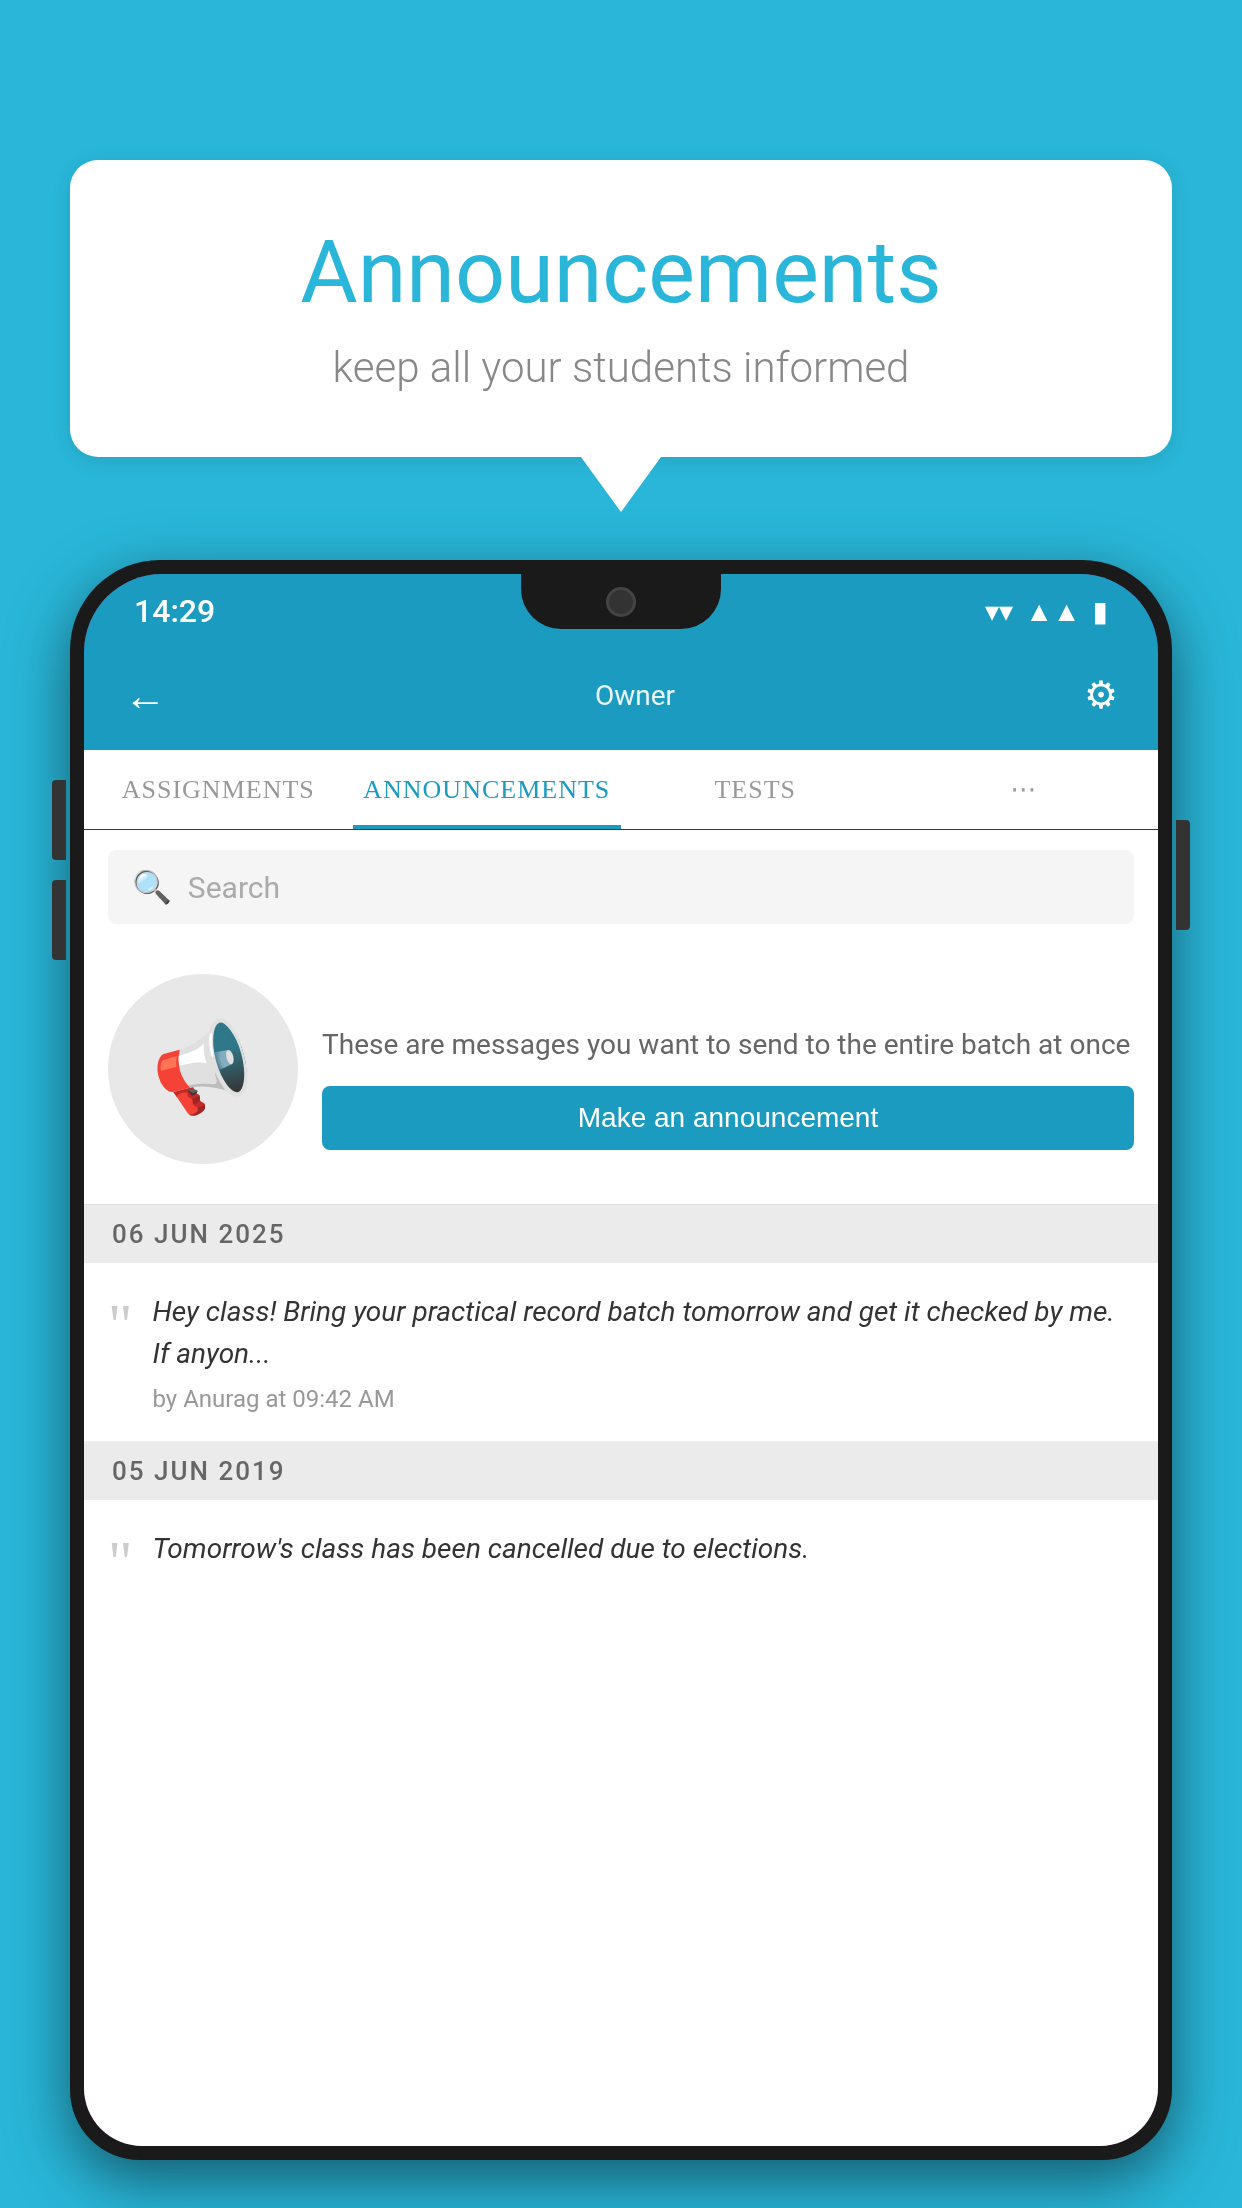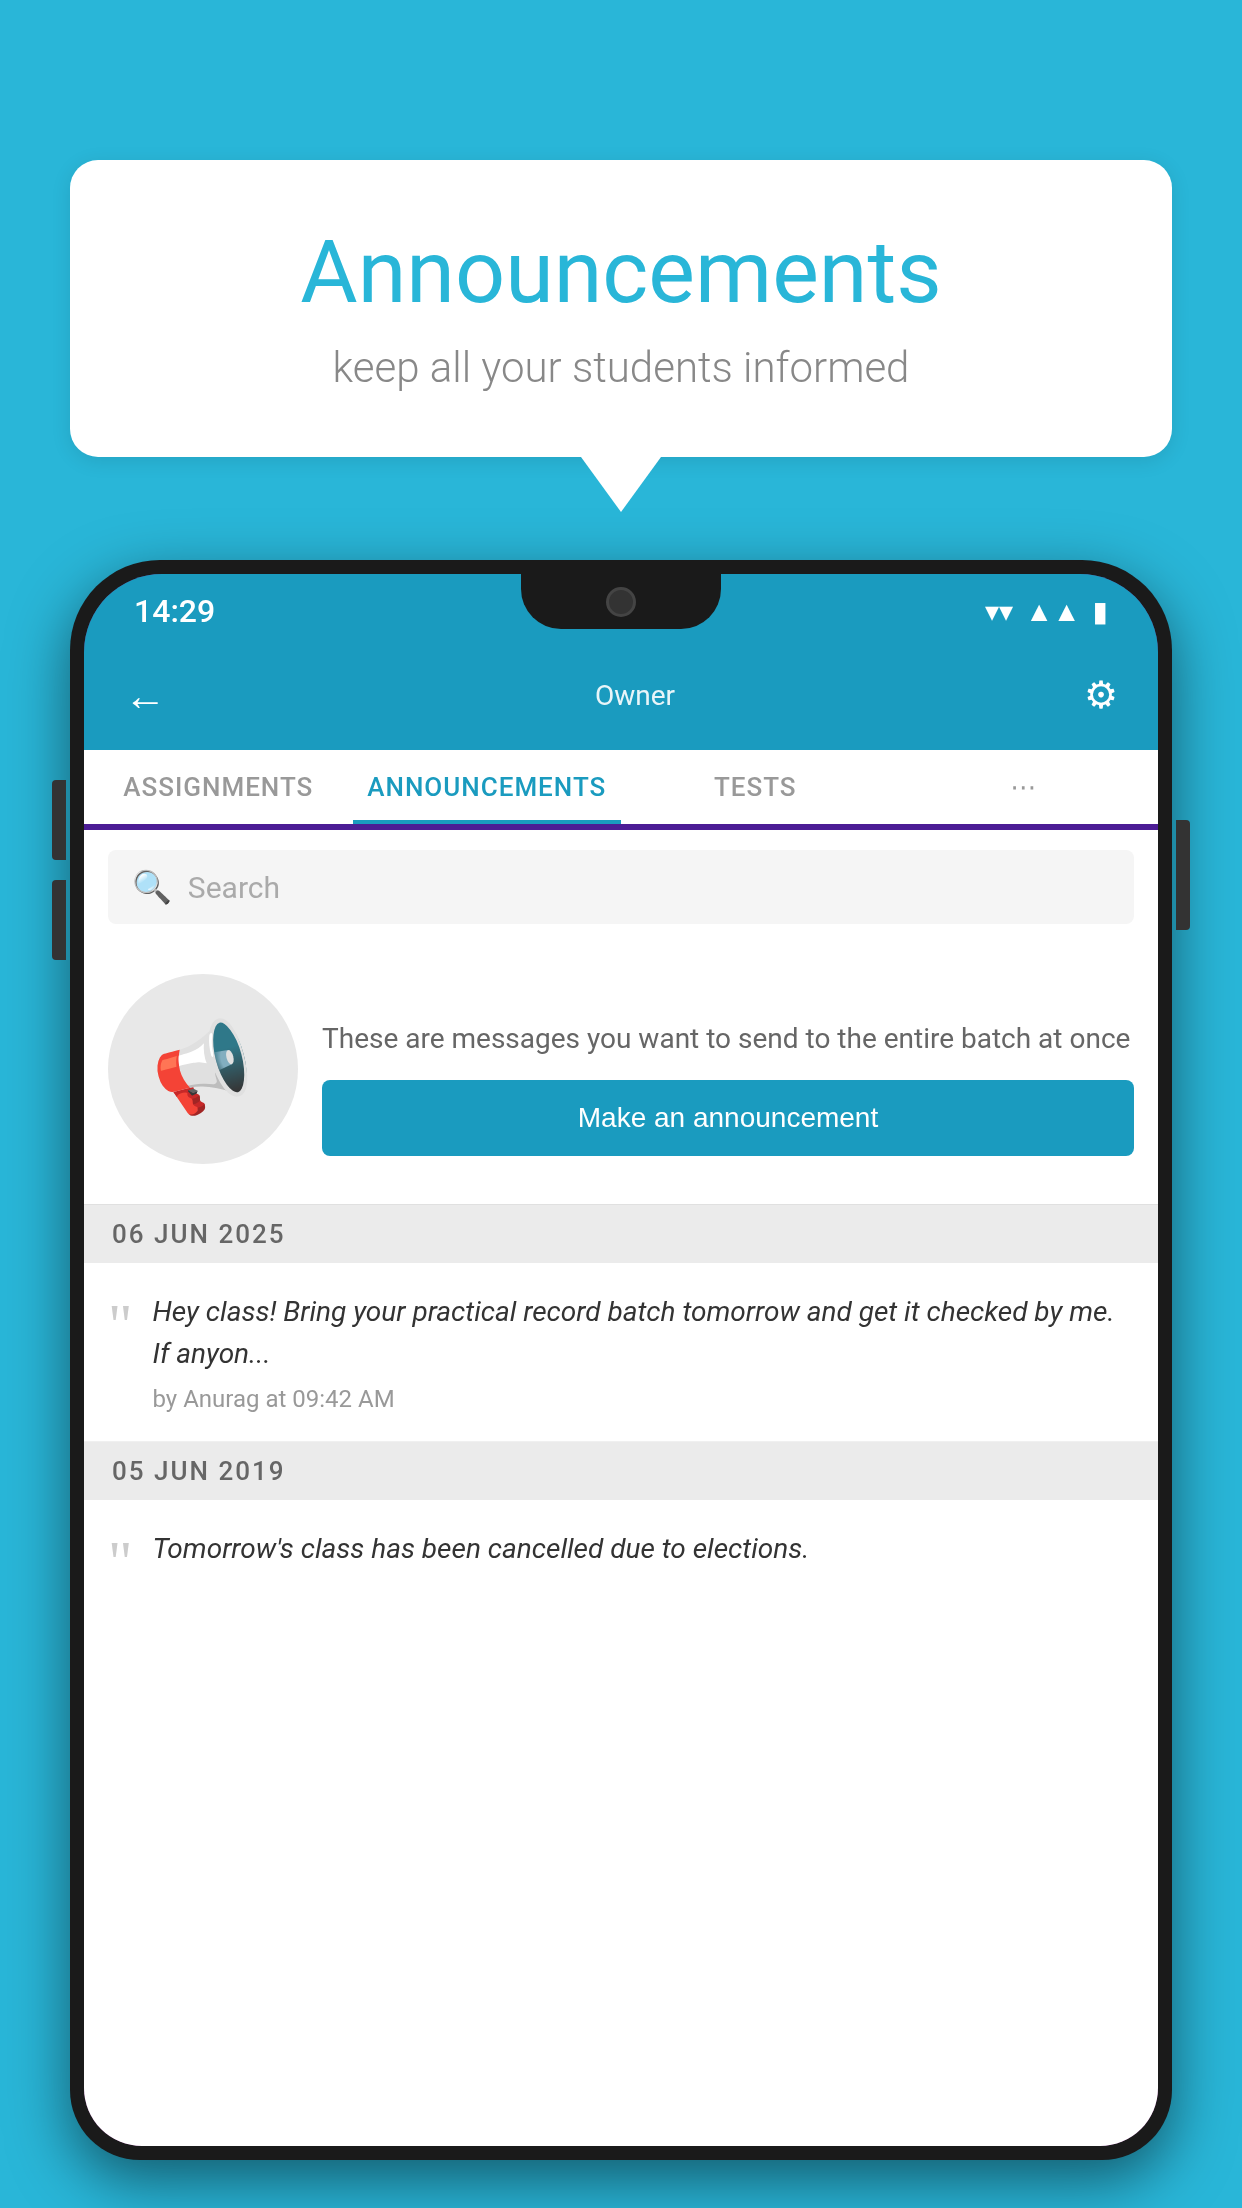--- a/index.html
+++ b/index.html
@@ -170,22 +170,23 @@
     .settings-btn {
       color: white;
       font-size: 38px;
       cursor: pointer;
     }
 
     
     .tabs {
       background: white;
       display: flex;
-      border-bottom: 6px solid #4c1d95;
+      border-bottom: 1px solid #4c1d95;
       min-height: 80px;
+      font-family: Liberation Serif, serif;
     }
 
     .tab {
       flex: 1;
       display: flex;
       align-items: center;
       justify-content: center;
       font-size: 26px;
       font-weight: 500;
       color: #999;
@@ -275,21 +276,21 @@
       color: #666;
       font-size: 28px;
       line-height: 1.5;
     }
 
     .make-announcement-btn {
       background: #1a9bbf;
       color: white;
       border: none;
       border-radius: 8px;
-      padding: 22px 28px;
+      padding: 16px 28px;
       font-size: 28px;
       font-weight: 500;
       cursor: pointer;
       text-align: center;
     }
 
     
     .date-separator {
       background: #ebebeb;
       padding: 14px 28px;

